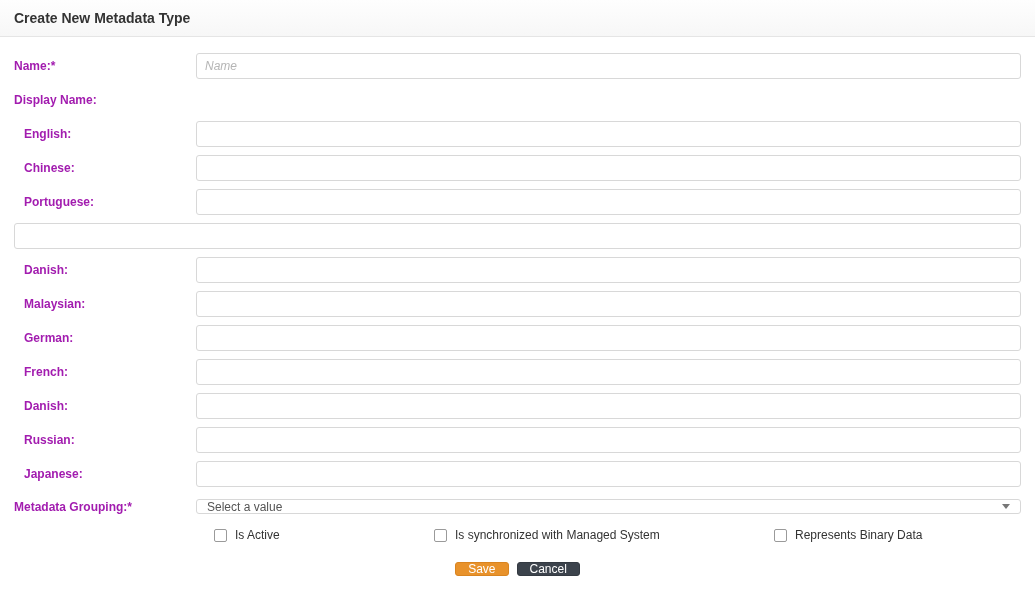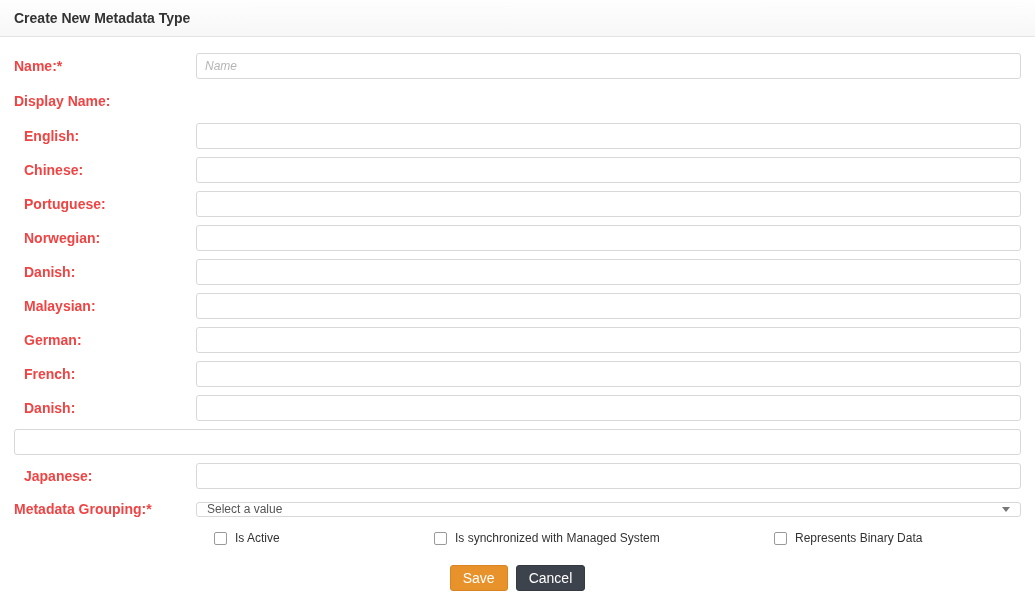--- a/index.html
+++ b/index.html
@@ -26,23 +26,23 @@
   }
   .row {
     display: flex;
     align-items: center;
     margin-bottom: 10px;
   }
   .row.langrow { margin-bottom: 8px; }
   .label-col {
     width: 182px;
     flex: 0 0 182px;
-    font-size: 14px;
+    font-size: 12px;
     font-weight: 700;
-    color: #ef4444;
+    color: #a21caf;
     padding-right: 8px;
   }
   .label-col.sub {
     padding-left: 10px;
   }
   .label-col.section {
     padding-top: 4px;
     padding-bottom: 4px;
   }
   .input-col {
@@ -118,24 +118,24 @@
     background: #fff;
     flex: 0 0 13px;
   }
   .actions {
     display: flex;
     justify-content: center;
     margin-top: 20px;
     gap: 8px;
   }
   .btn {
-    height: 26px;
+    height: 14px;
     padding: 0 12px;
     border-radius: 3px;
-    font-size: 14px;
+    font-size: 12px;
     border: 1px solid transparent;
     cursor: pointer;
     display: inline-flex;
     align-items: center;
     justify-content: center;
   }
   .btn-primary {
     background: #e8922b;
     border-color: #d98420;
     color: #fff;
@@ -175,21 +175,20 @@
         </div>
         <div class="row langrow">
           <div class="label-col sub">Chinese:</div>
           <div class="input-col"><input type="text" class="text-input" value="" style=""></div>
         </div>
         <div class="row langrow">
           <div class="label-col sub">Portuguese:</div>
           <div class="input-col"><input type="text" class="text-input" value="" style=""></div>
         </div>
         <div class="row langrow">
-          <div class="label-col sub">Norwegian:</div>
           <div class="input-col"><input type="text" class="text-input" value="" style=""></div>
         </div>
         <div class="row langrow">
           <div class="label-col sub">Danish:</div>
           <div class="input-col"><input type="text" class="text-input" value="" style=""></div>
         </div>
         <div class="row langrow">
           <div class="label-col sub">Malaysian:</div>
           <div class="input-col"><input type="text" class="text-input" value="" style=""></div>
         </div>
@@ -199,20 +198,21 @@
         </div>
         <div class="row langrow">
           <div class="label-col sub">French:</div>
           <div class="input-col"><input type="text" class="text-input" value="" style=""></div>
         </div>
         <div class="row langrow">
           <div class="label-col sub">Danish:</div>
           <div class="input-col"><input type="text" class="text-input" value="" style=""></div>
         </div>
         <div class="row langrow">
+          <div class="label-col sub">Russian:</div>
           <div class="input-col"><input type="text" class="text-input" value="" style=""></div>
         </div>
         <div class="row langrow">
           <div class="label-col sub">Japanese:</div>
           <div class="input-col"><input type="text" class="text-input" value="" style=""></div>
         </div>
       </div>
 
     <div class="row" style="margin-top:12px;">
       <div class="label-col">Metadata Grouping:*</div>

